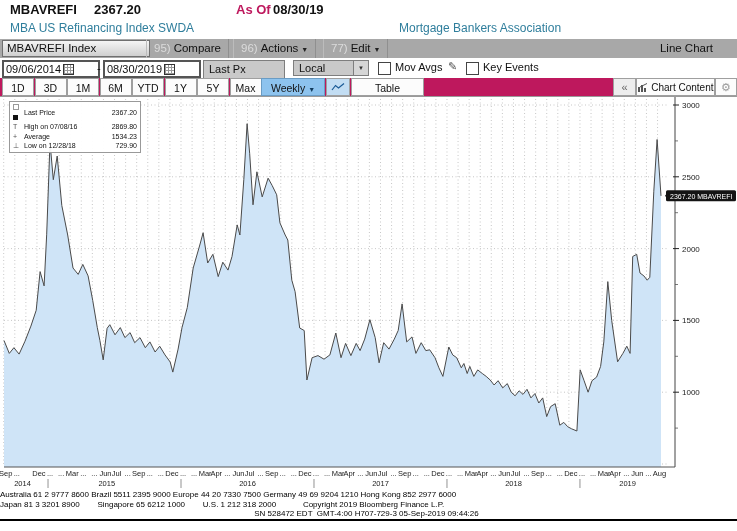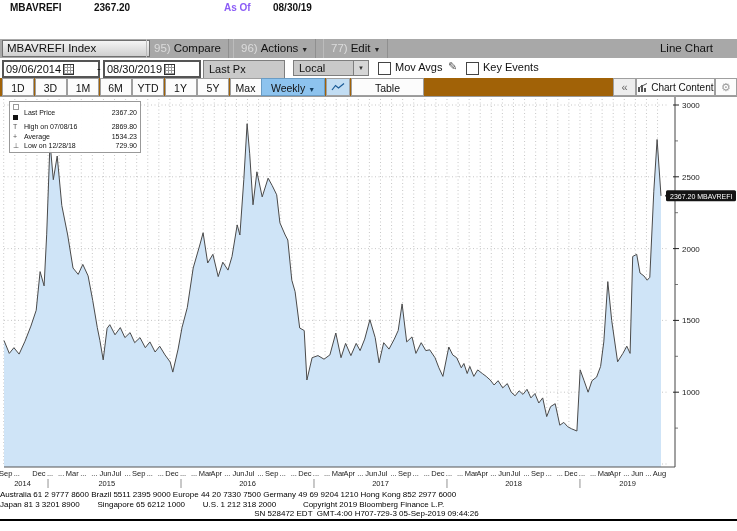--- a/index.html
+++ b/index.html
@@ -1,22 +1,22 @@
 <!DOCTYPE html>
 <html><head>
 <meta charset="utf-8">
 <style>
   html,body{margin:0;padding:0;}
   .screen{position:relative;width:737px;height:531px;background:#fff;overflow:hidden;
           font-family:"Liberation Sans",sans-serif;color:#111;}
   
-  .hdr1{position:absolute;top:2px;left:0;width:622px;height:18px;font-size:10px;font-weight:700;}
+  .hdr1{position:absolute;top:2px;left:0;width:622px;height:18px;font-size:13px;font-weight:700;}
   .hdr1 .ticker{position:absolute;left:10px;}
   .hdr1 .price{position:absolute;left:94px;}
-  .hdr1 .asof{position:absolute;left:224px;color:#8b5cf6;}
+  .hdr1 .asof{position:absolute;left:236px;color:#be185d;}
   .hdr1 .asofdate{position:absolute;left:273px;}
   
   .hdr2{position:absolute;top:21px;left:0;width:737px;height:16px;font-size:12px;color:#2F7E9C;}
   .hdr2 .desc{position:absolute;left:10px;}
   .hdr2 .src{position:absolute;left:399px;}
   
   .tb{position:absolute;top:39px;left:0;width:737px;height:19px;background:#a8a8a8;border-bottom:5px solid #6d28d9;font-size:11.5px;}
   .secbox{position:absolute;left:2px;top:1px;width:142px;height:15px;border:1px solid #6f6f6f;
           background:linear-gradient(#f4f4f4,#cfcfcf);padding-left:4px;line-height:15px;}
   .tbbtn{position:absolute;top:0;height:19px;line-height:19px;border-right:1px solid #8f8f8f;border-left:1px solid #bcbcbc;
@@ -34,21 +34,21 @@
   .dash{position:absolute;left:97px;top:4px;}
   .graybtn{position:absolute;top:2px;height:29px;line-height:16px;background:#c9c9c9;border:1px solid #7e7e7e;
            box-sizing:border-box;padding:0 5px;}
   .ccyDrop{position:absolute;top:2px;height:16px;box-sizing:border-box;border:1px solid #7e7e7e;display:flex;}
   .ccyTxt{background:#c9c9c9;padding:0 5px;line-height:14px;}
   .ccyArr{width:14px;background:#d6d6d6;border-left:1px solid #7e7e7e;text-align:center;font-size:6px;line-height:14px;color:#333;}
   .chk{position:absolute;top:4px;width:11px;height:11px;border:1.5px solid #444;background:#fff;}
   .chklbl{position:absolute;top:3px;font-size:11px;}
   .pencil{position:absolute;top:2px;font-size:11px;color:#555;}
   
-  .tabs{position:absolute;top:78px;left:0;width:737px;height:19px;background:#a16207;font-size:10.5px;}
+  .tabs{position:absolute;top:78px;left:0;width:737px;height:19px;background:#be185d;font-size:10.5px;}
   .tabs:after{content:"";position:absolute;left:0;right:0;bottom:0;border-bottom:1px solid #9a9a9a;}
   .rtab{position:absolute;top:0;width:32px;height:18px;line-height:18px;text-align:center;
         border:1px solid #9f9f9f;box-sizing:border-box;background:#fcfcfc;z-index:2;}
   .freq{position:absolute;top:0;left:261px;width:64px;height:18px;line-height:18px;border:1px solid #6a9cc4;
         box-sizing:border-box;background:#8dc3ee;text-align:center;z-index:2;}
   .freq .caret{color:#103a5c;}
   .cticon{position:absolute;top:0;left:326px;width:24px;height:18px;border:1px solid #9f9f9f;box-sizing:border-box;
           background:#c2ddf3;z-index:2;display:flex;align-items:center;justify-content:center;}
   .tbl{position:absolute;top:0;left:351px;width:73px;height:18px;line-height:18px;border:1px solid #9f9f9f;
        box-sizing:border-box;background:#fcfcfc;text-align:center;z-index:2;}
@@ -78,20 +78,24 @@
 
 <div class="screen">
 
   <div class="hdr1">
     <span class="ticker">MBAVREFI</span>
     <span class="price">2367.20</span>
     <span class="asof">As Of</span>
     <span class="asofdate">08/30/19</span>
   </div>
 
+  <div class="hdr2">
+    <span class="desc">MBA US Refinancing Index SWDA</span>
+    <span class="src">Mortgage Bankers Association</span>
+  </div>
 
   <div class="tb">
     <div class="secbox">MBAVREFI Index</div>
     <div class="tbbtn" style="left:146px;"><span class="tbnum">95)</span><span>Compare</span></div>
     <div class="tbbtn" style="left:233px;"><span class="tbnum">96)</span><span>Actions</span><span class="caret">▼</span></div>
     <div class="tbbtn" style="left:323px;"><span class="tbnum">77)</span><span>Edit</span><span class="caret">▼</span></div>
     <div class="linechart">Line Chart</div>
   </div>
 
   <div class="ctl">

